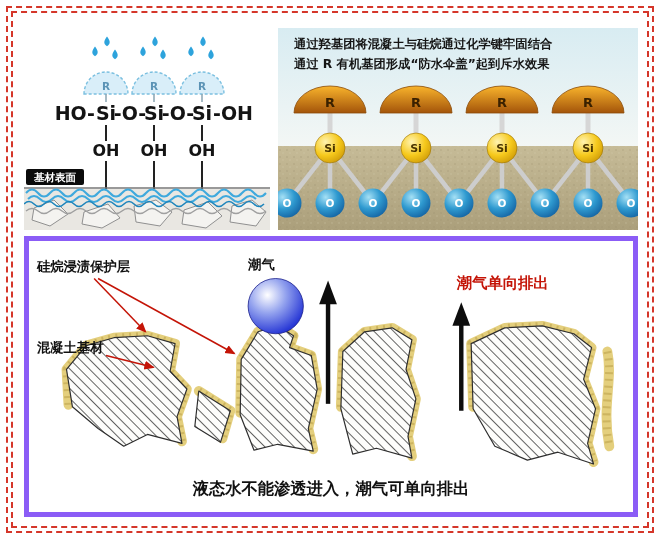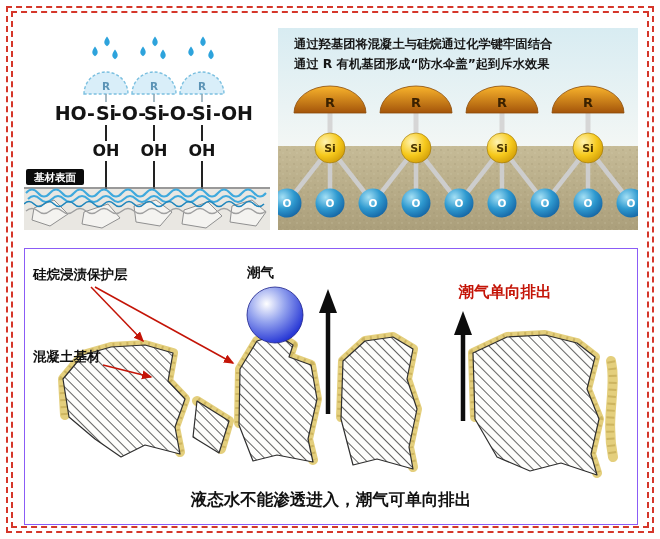--- a/index.html
+++ b/index.html
@@ -3,21 +3,21 @@
 <meta charset="utf-8">
 <style>
   html,body{margin:0;padding:0;background:#fff;}
   .frame{position:relative;width:660px;height:539px;background:#fff;font-family:"DejaVu Sans",sans-serif;overflow:hidden;}
   .frame::before{content:"";position:absolute;inset:6px;border:2px dashed #d5362a;pointer-events:none;}
   .frame::after{content:"";position:absolute;inset:11px;border:2px dashed #d5362a;pointer-events:none;}
   .content{position:absolute;left:24px;top:28px;width:614px;height:487px;display:flex;flex-direction:column;gap:6px;}
   .top-row{display:flex;gap:8px;height:202px;}
   .panel-left{width:246px;height:202px;background:#fff;}
   .panel-right{width:360px;height:146px;}
-  .bottom-panel{flex:1;border:1px solid #8b5cf6;background:#fff;margin-top:12px;}
+  .bottom-panel{flex:1;border:5px solid #8b5cf6;background:#fff;}
   svg{display:block;}
 
   
   .formula{font-weight:bold;font-size:19px;fill:#141414;}
   .ohtxt{font-weight:bold;font-size:16px;fill:#141414;}
   .bar{stroke:#222;stroke-width:2;}
   .umb{fill:#d9eef9;stroke:#7cc0e0;stroke-width:1.4;stroke-dasharray:3 2;}
   .umbR{font-size:10.5px;font-weight:bold;fill:#5b93b5;text-anchor:middle;}
   .drop{fill:#2da3dc;}
   .stemL{stroke:#8aa5b2;stroke-width:1.5;}

